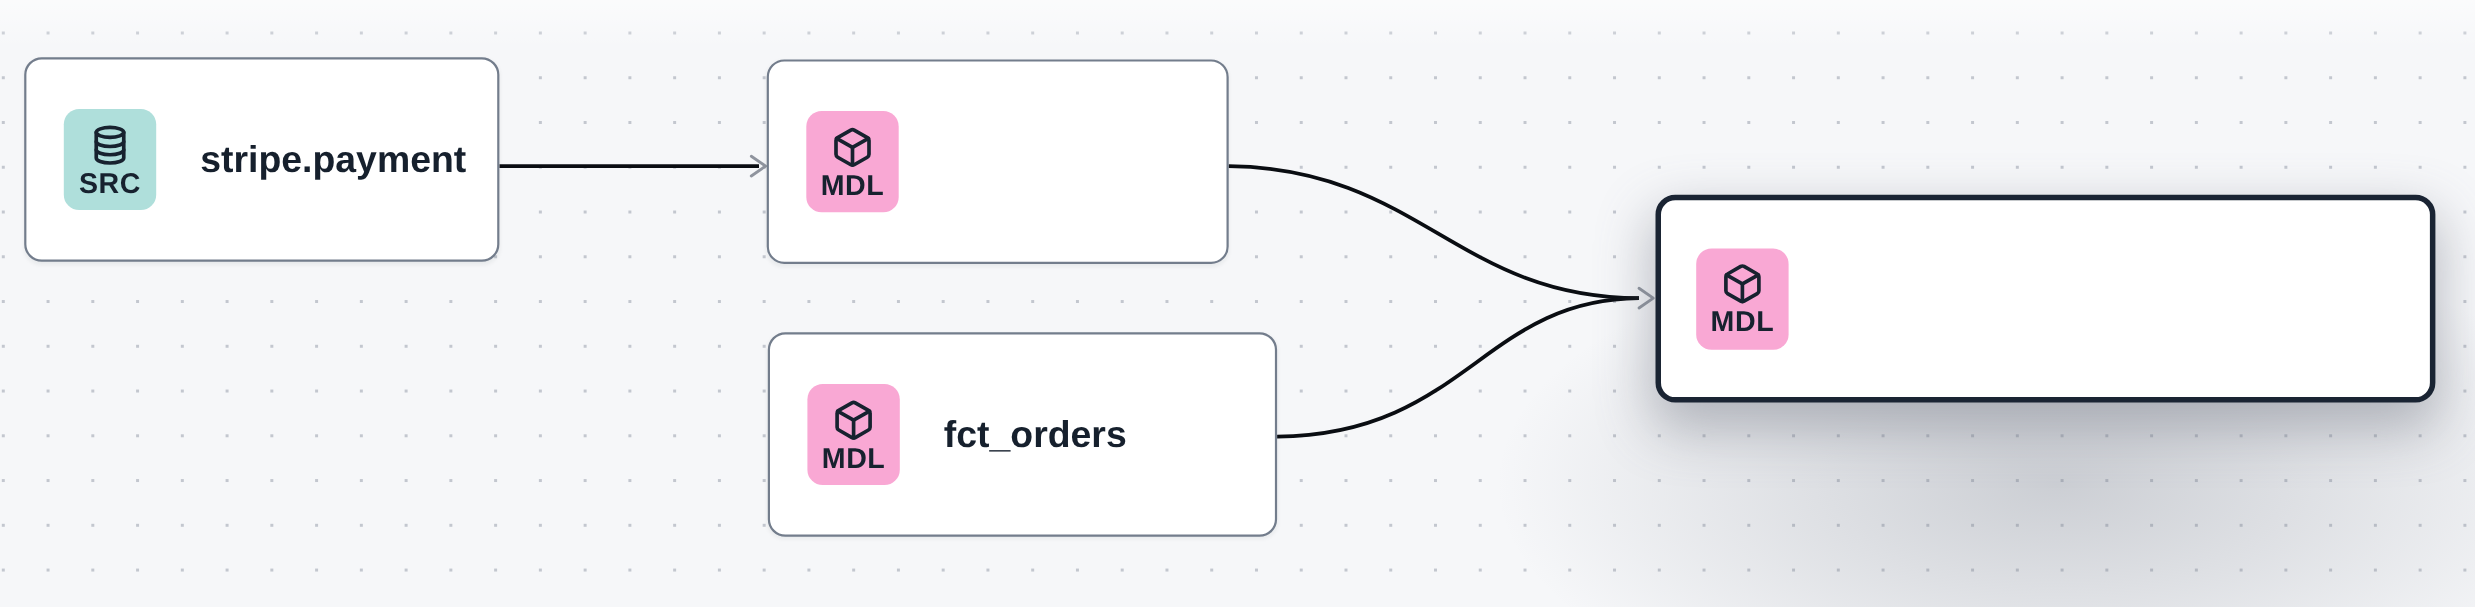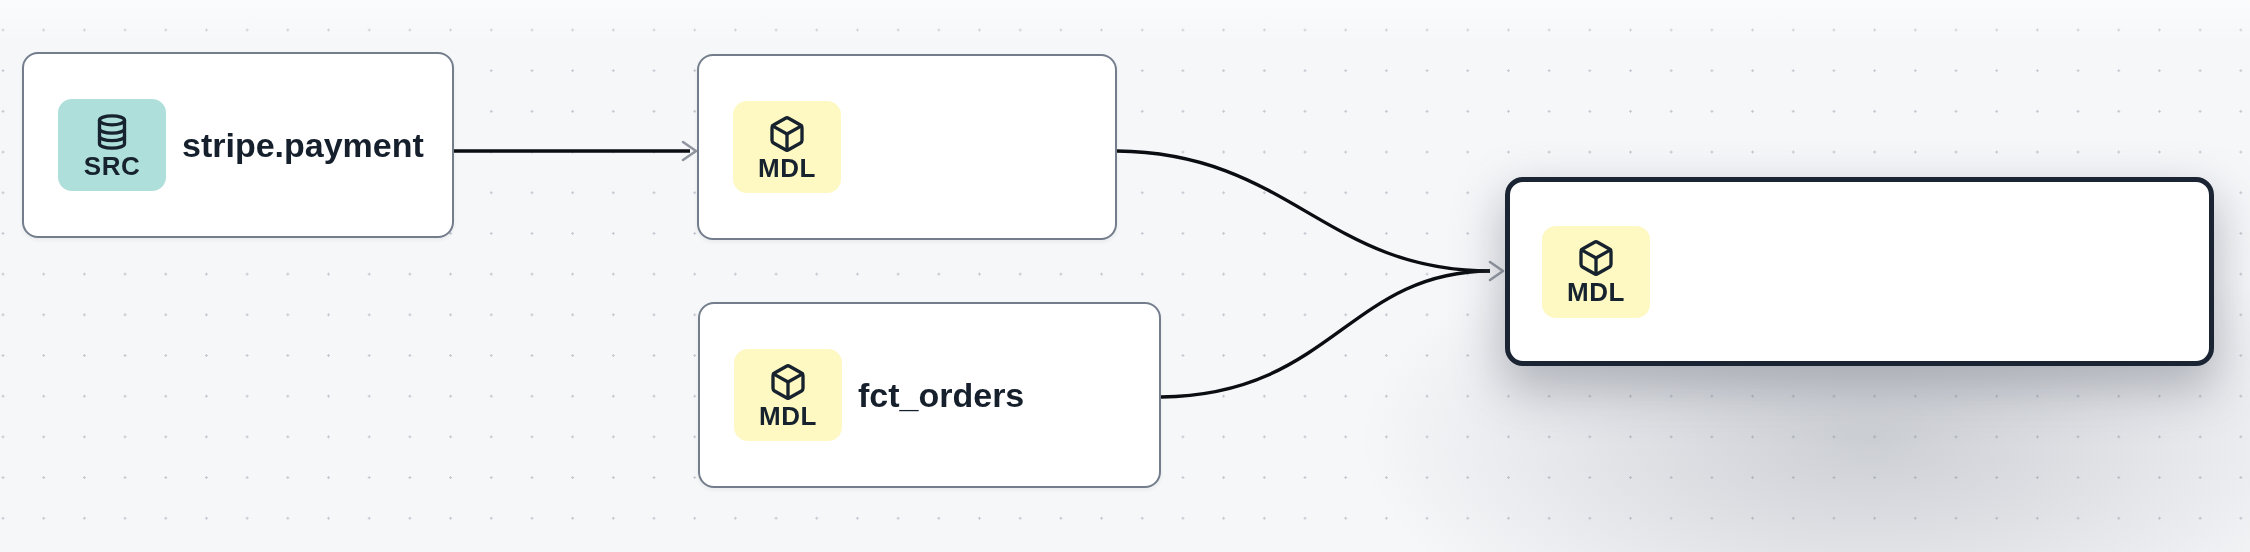--- a/index.html
+++ b/index.html
@@ -40,32 +40,32 @@
   .node.selected {
     border: 5px solid #1a2433;
     border-radius: 18px;
     box-shadow: 0 20px 48px 4px rgba(108,114,126,0.45);
   }
   .badge {
     position: absolute;
     left: 34px;
     top: 50%;
     transform: translateY(-50%);
-    width: 108px;
+    width: 84px;
     height: 92px;
     border-radius: 14px;
     display: flex;
     flex-direction: column;
     align-items: center;
     justify-content: center;
     gap: 1px;
   }
   .node.selected .badge { left: 32px; }
   .badge-teal { background: #afdfdb; }
-  .badge-blue { background: #fef9c3; }
+  .badge-blue { background: #f9a8d4; }
   .badge svg { width: 40px; height: 40px; stroke: #17222f; stroke-width: 2; fill: none; stroke-linecap: round; stroke-linejoin: round; }
   .badge-label {
     font-size: 26px;
     font-weight: 600;
     letter-spacing: 0.5px;
     color: #17222f;
     line-height: 1;
   }
   .node-text { margin-left: 158px; }
   .node-title {

